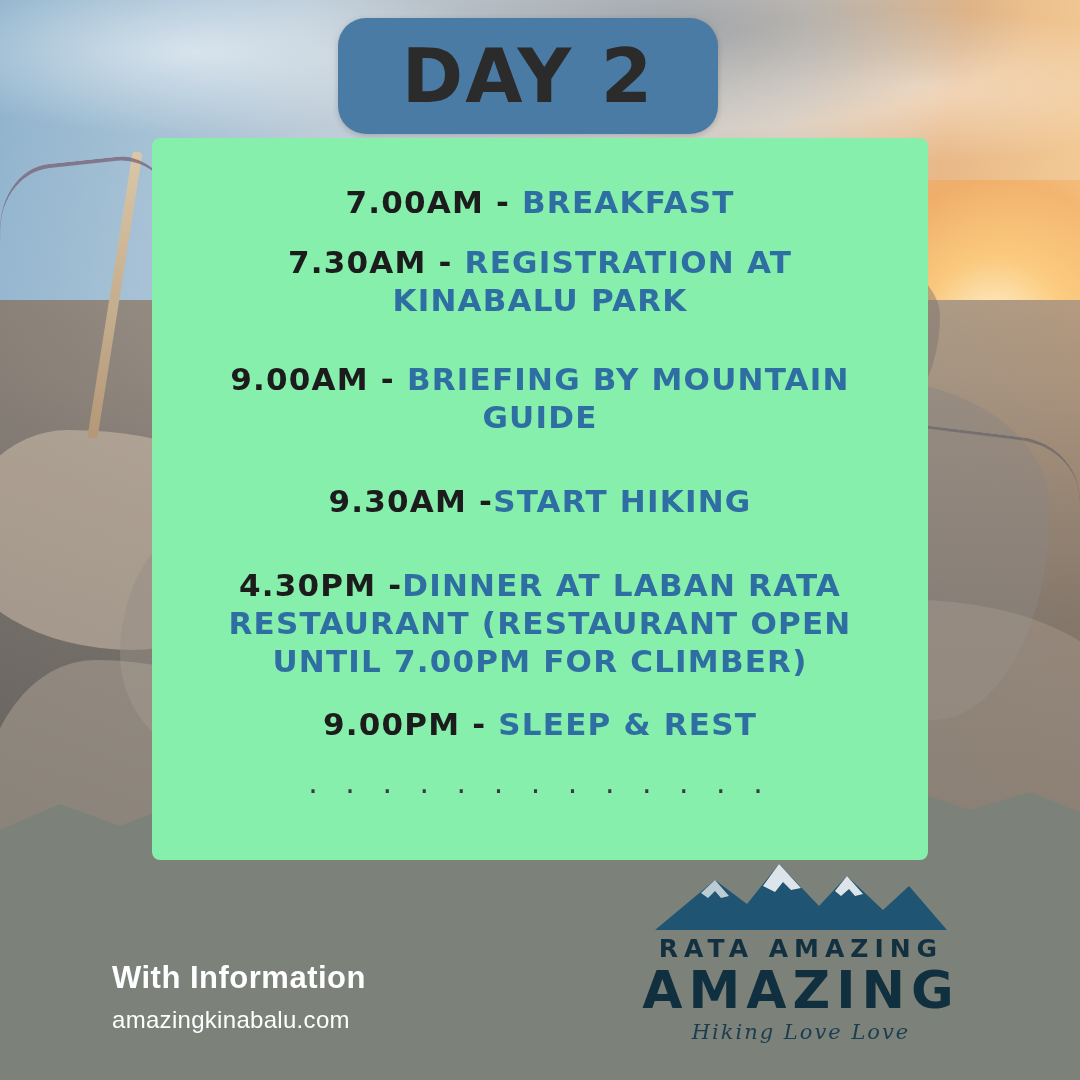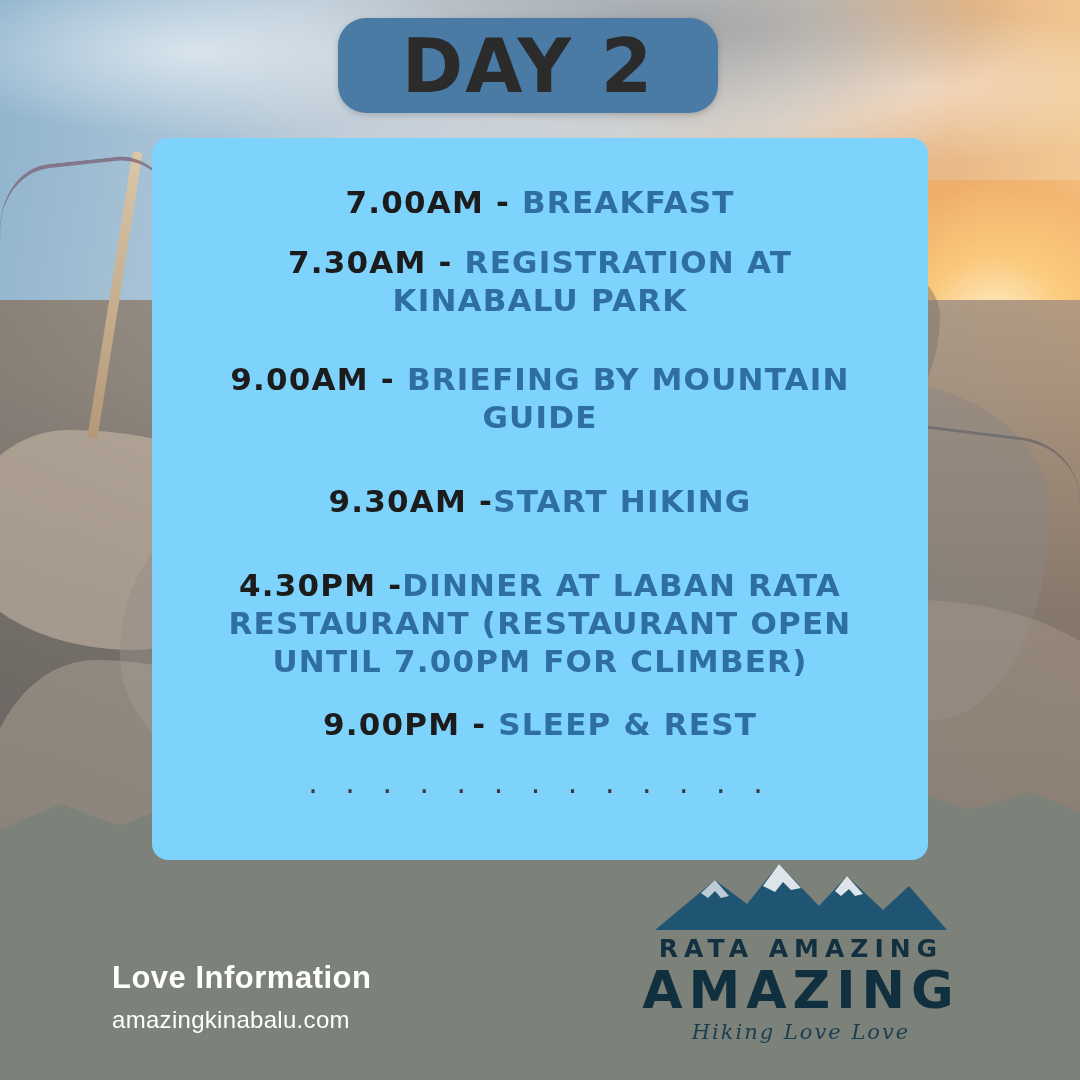--- a/index.html
+++ b/index.html
@@ -99,21 +99,21 @@
     position: absolute;
     left: 0; right: 0; bottom: 230px;
     height: 90px;
   }
   .bottom-band-top svg { display: block; width: 100%; height: 100%; }
 
   
   .day-pill {
     position: absolute;
     left: 338px; top: 18px;
-    width: 380px; height: 95px;
+    width: 380px; height: 116px;
     background: #4a7ba5;
     border-radius: 28px;
     display: flex;
     align-items: center;
     justify-content: center;
     box-shadow: 0 2px 6px rgba(0,0,0,0.18);
   }
   .day-pill-text {
     font-family: "DejaVu Sans", sans-serif;
     font-weight: bold;
@@ -121,22 +121,22 @@
     letter-spacing: 2px;
     color: #2b2b2b;
     line-height: 1;
   }
 
   
   .card {
     position: absolute;
     left: 152px; top: 138px;
     width: 776px; height: 722px;
-    background: #7dd3fc;
-    border-radius: 16px;
+    background: #86efac;
+    border-radius: 8px;
     padding: 46px 40px 30px 40px;
     display: flex;
     flex-direction: column;
     align-items: center;
   }
   .item {
     text-align: center;
     font-family: "DejaVu Sans", sans-serif;
     font-weight: bold;
     font-size: 31px;
@@ -268,21 +268,21 @@
 
 
     <div class="item">
       <span class="time">9.00PM</span><span class="time"> - </span><span>SLEEP &amp; REST</span>
     </div>
 
     <div class="dots">. . . . . . . . . . . . .</div>
   </div>
 
   <div class="footer-left">
-    <div class="more-info">Love Information</div>
+    <div class="more-info">With Information</div>
     <div class="site">amazingkinabalu.com</div>
   </div>
 
   <div class="logo">
     <span>
       <svg width="300" height="96" viewBox="0 0 300 96" aria-hidden="true">
         <path d="M4,94 L64,44 L96,68 L128,28 L168,70 L196,40 L232,74 L258,50 L296,94 Z" fill="#1f5573"></path>
         <path d="M128,28 L150,52 L140,54 L132,46 L124,56 L112,50 Z" fill="#ffffff" opacity="0.85"></path>
         <path d="M196,40 L212,58 L204,60 L198,53 L190,60 L184,55 Z" fill="#ffffff" opacity="0.85"></path>
         <path d="M64,44 L78,60 L70,62 L64,55 L57,62 L50,57 Z" fill="#ffffff" opacity="0.7"></path>

